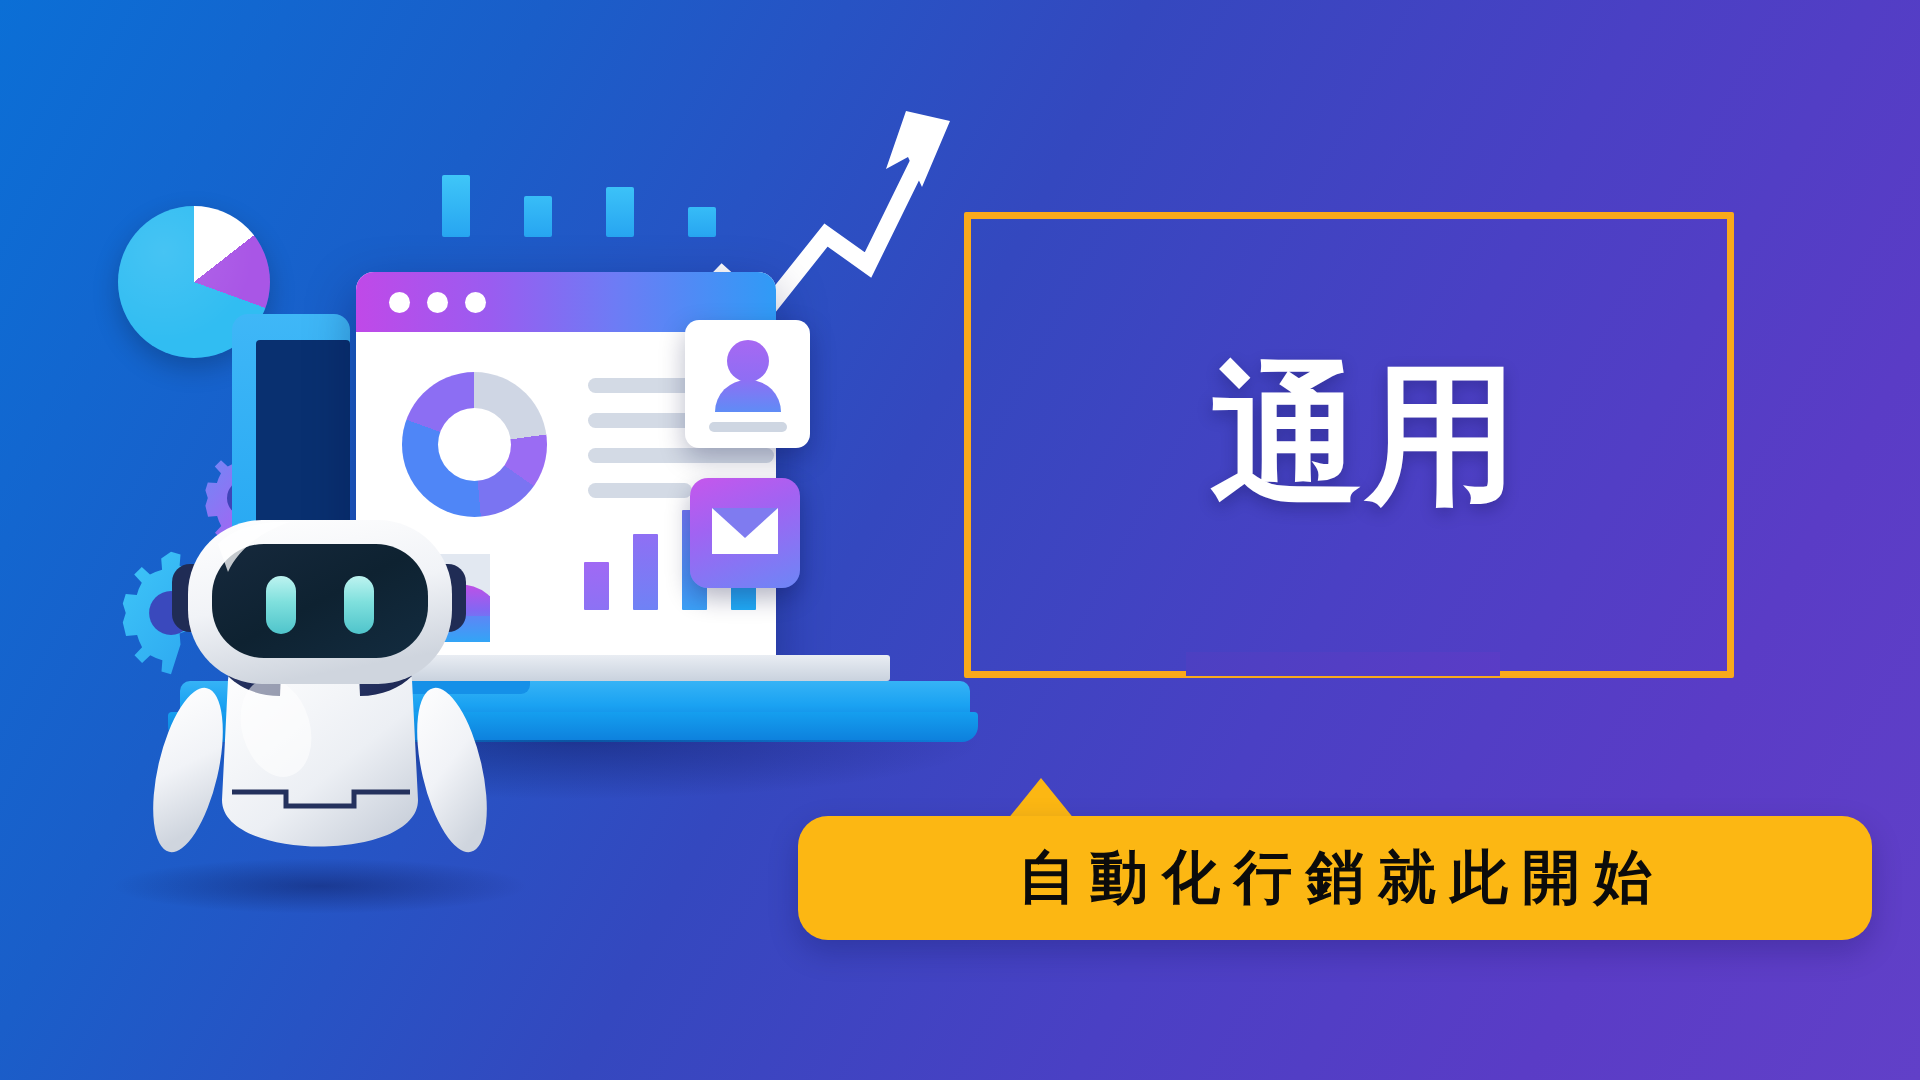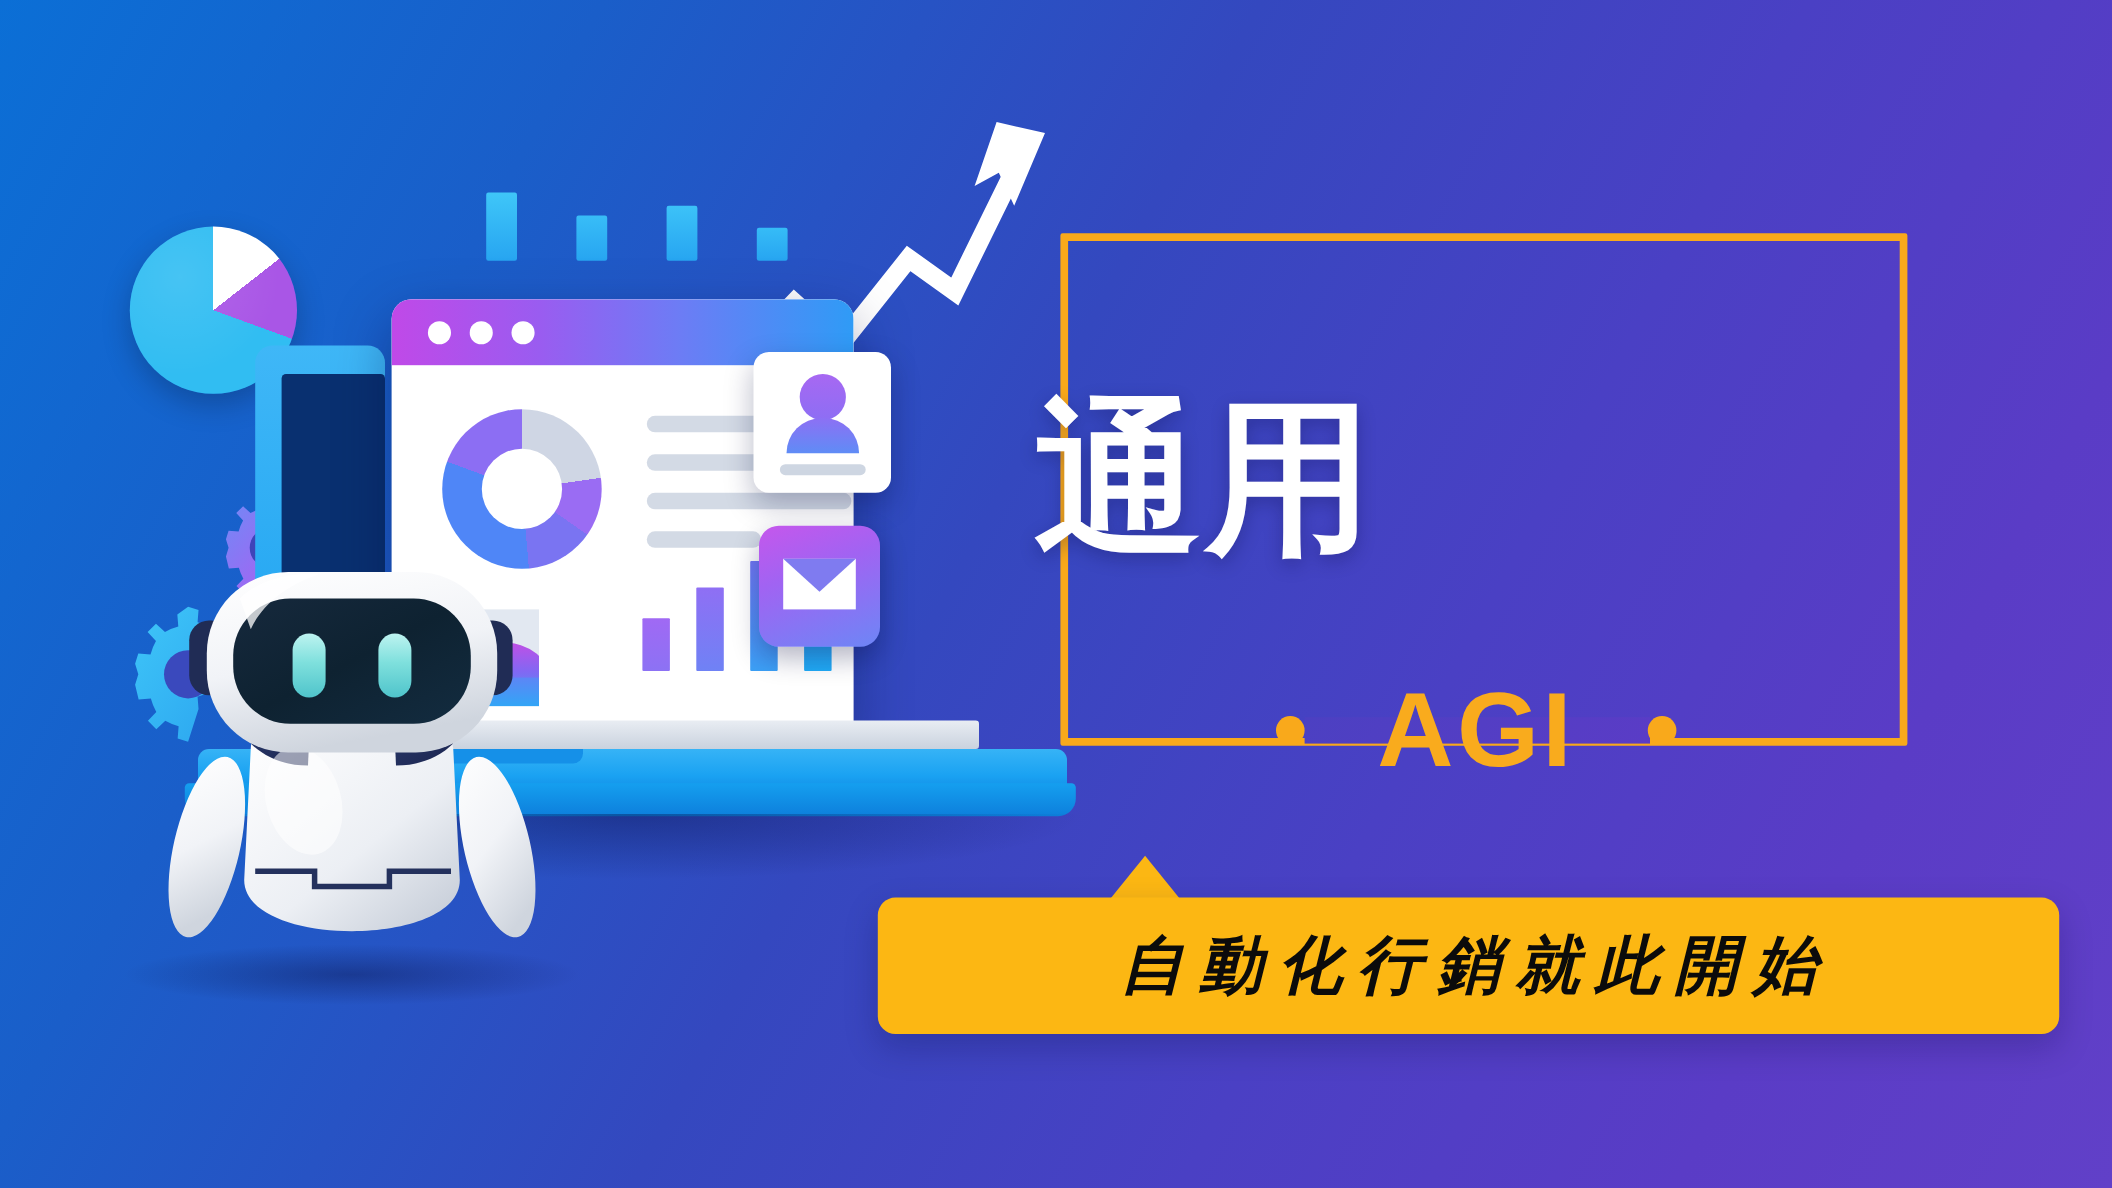--- a/index.html
+++ b/index.html
@@ -161,22 +161,22 @@
   }
 
   
   #yellow-frame{
     position:absolute;left:964px;top:212px;width:756px;height:452px;
     border:7px solid #f9a91b;border-radius:2px;
   }
 
   
   #headline{
-    position:absolute;left:940px;top:212px;width:756px;height:452px;
-    display:flex;flex-direction:column;align-items:flex-start;justify-content:center;
+    position:absolute;left:988px;top:212px;width:756px;height:452px;
+    display:flex;flex-direction:column;align-items:center;justify-content:center;
     box-sizing:border-box;
   }
   #title-main{
     font-family:"DejaVu Sans","Liberation Sans",sans-serif;
     font-weight:700;color:#fff;font-size:152px;line-height:1.02;
     letter-spacing:4px;text-shadow:0 6px 16px rgba(10,10,60,.28);
     margin-top:-6px;
   }
   #title-sub{
     font-family:"DejaVu Sans","Liberation Sans",sans-serif;
@@ -202,23 +202,23 @@
   #agi-dot-right{right:196px;}
   
   #frame-gap{
     position:absolute;left:1186px;top:652px;width:314px;height:24px;
     background:linear-gradient(118deg,#4c40c2,#5a3cc6);
   }
 
   
   #banner{
     position:absolute;left:798px;top:816px;width:1074px;height:124px;
-    background:#fcb713;border-radius:16px;
+    background:#fcb713;border-radius:30px;
     box-shadow:0 12px 30px rgba(6,10,60,.22);
-    display:flex;align-items:center;justify-content:center;font-style:italic;
+    display:flex;align-items:center;justify-content:center;
   }
   #banner-tip{
     position:absolute;left:1007px;top:778px;
     width:0;height:0;
     border-left:34px solid transparent;border-right:34px solid transparent;
     border-bottom:42px solid #fcb713;
   }
   #banner-text{
     font-family:"DejaVu Sans","Liberation Sans",sans-serif;
     font-weight:700;font-size:58px;color:#0b0b0b;letter-spacing:14px;
@@ -323,25 +323,20 @@
     <div id="email-flap"></div>
   </div>
 
   <div id="yellow-frame"></div>
   <div id="frame-gap"></div>
 
   <div id="headline">
     <div id="title-main">通用</div>
   </div>
 
-  <div id="agi-row">
-    <span class="agi-dot" id="agi-dot-left"></span>
-    <span id="agi-text">AGI</span>
-    <span class="agi-dot" id="agi-dot-right"></span>
-  </div>
 
   <div id="banner-tip"></div>
   <div id="banner">
     <span id="banner-text">自動化行銷就此開始</span>
   </div>
 
   <div id="robot-shadow"></div>
   <svg id="robot" viewBox="0 0 360 390">
     <defs>
       <linearGradient id="rbWhite" x1="0" y1="0" x2="0.3" y2="1">

